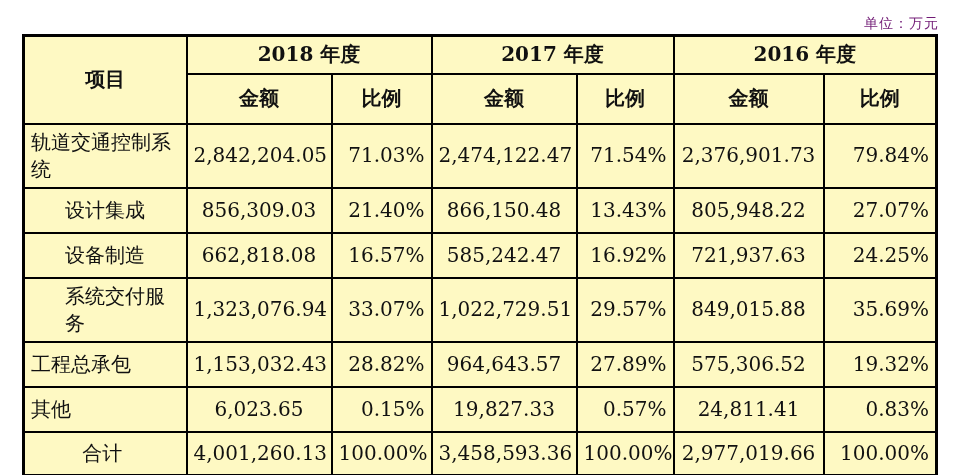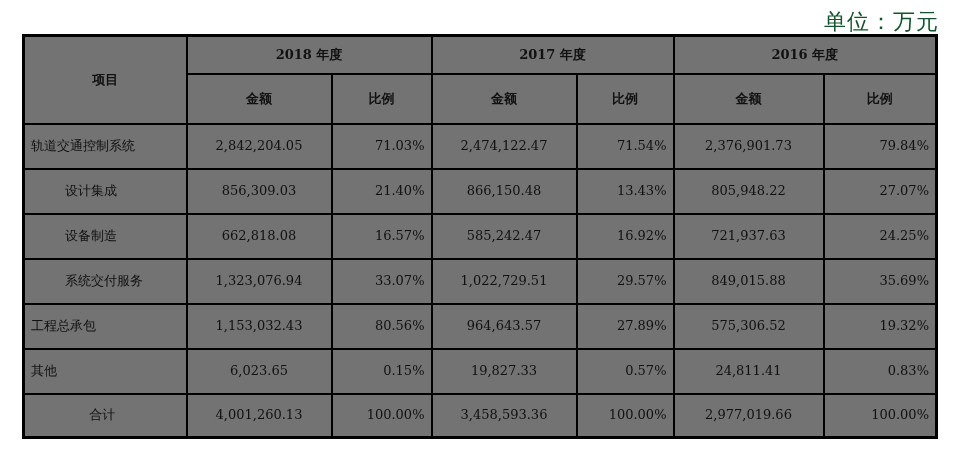--- a/index.html
+++ b/index.html
@@ -7,43 +7,43 @@
     width: 955px; height: 475px;
     background: #ffffff;
     font-family: "DejaVu Serif", "Liberation Serif", serif;
     color: #111111;
     overflow: hidden;
   }
   .page { position: relative; width: 955px; height: 475px; }
 
   .unit-note {
     position: absolute;
-    top: 7px;
+    top: 15px;
     right: 16px;
-    font-size: 22px;
+    font-size: 14px;
     letter-spacing: 1px;
-    color: #14532d;
+    color: #701a75;
   }
 
   table.fin {
     position: absolute;
     left: 22px;
     top: 34px;
     border-collapse: collapse;
     table-layout: fixed;
     width: 913px;
     background: #ffffff;
   }
   table.fin th, table.fin td {
     border: 2px solid #000000;
-    font-size: 13px;
+    font-size: 20px;
     vertical-align: middle;
     padding: 4px 6px;
     line-height: 1.35;
-    background: #737373;
+    background: #fef9c3;
   }
   table.fin { border: 3px solid #000000; }
 
   th.year-head { font-weight: bold; font-size: 20px; text-align: center; height: 38px; }
   th.sub-head  { font-weight: bold; font-size: 20px; text-align: center; height: 50px; }
   th.item-head { font-weight: bold; font-size: 20px; text-align: center; }
 
   td.lbl   { text-align: left; padding-left: 9px; margin-left: 47px; }
   td.lbl.indent { padding-left: 40px; }
   td.amount { text-align: center; padding-right: 12px; }
@@ -119,21 +119,21 @@
           <td class="amount">1,323,076.94</td>
           <td class="ratio">33.07%</td>
           <td class="amount">1,022,729.51</td>
           <td class="ratio">29.57%</td>
           <td class="amount">849,015.88</td>
           <td class="ratio">35.69%</td>
         </tr>
         <tr class="data-row">
           <td class="lbl">工程总承包</td>
           <td class="amount">1,153,032.43</td>
-          <td class="ratio">80.56%</td>
+          <td class="ratio">28.82%</td>
           <td class="amount">964,643.57</td>
           <td class="ratio">27.89%</td>
           <td class="amount">575,306.52</td>
           <td class="ratio">19.32%</td>
         </tr>
         <tr class="data-row">
           <td class="lbl">其他</td>
           <td class="amount">6,023.65</td>
           <td class="ratio">0.15%</td>
           <td class="amount">19,827.33</td>

